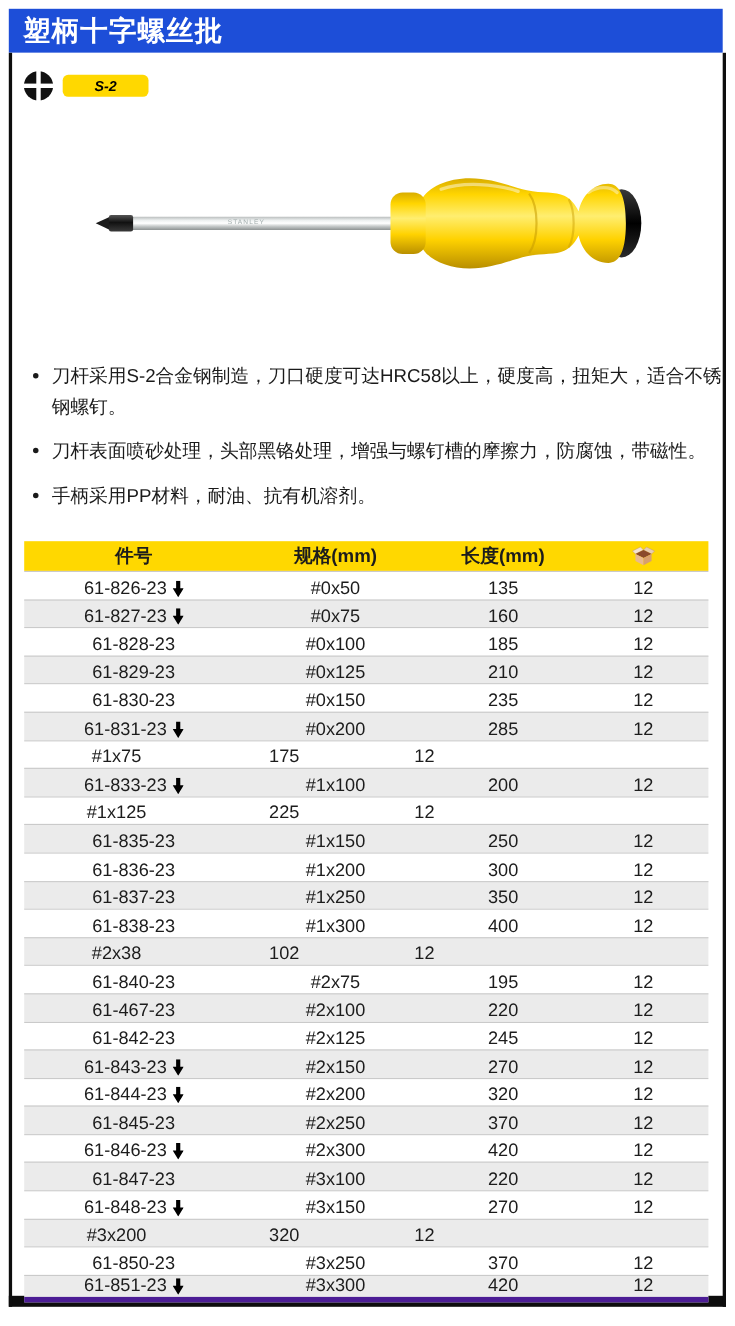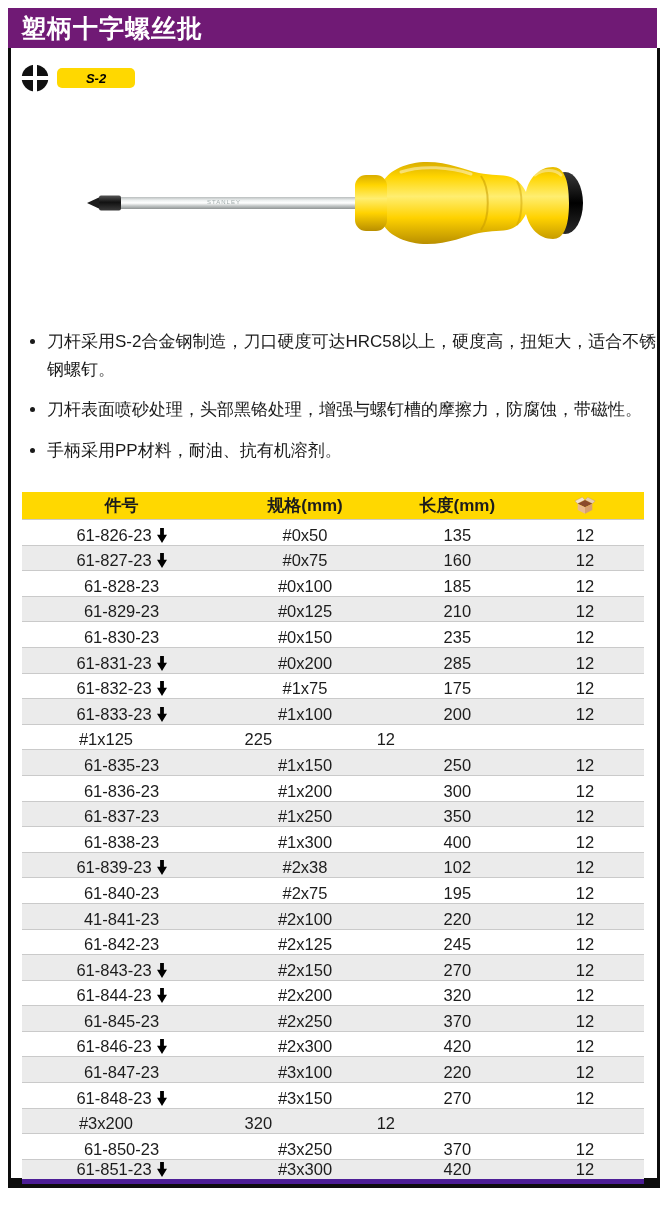--- a/index.html
+++ b/index.html
@@ -1,17 +1,17 @@
 <!DOCTYPE html>
 <html><head>
 <meta charset="utf-8">
 <style>
   html,body{margin:0;padding:0;background:#fff;}
   body{width:668px;height:1205px;position:relative;font-family:"Liberation Sans","DejaVu Sans",sans-serif;}
-  .titlebar{position:absolute;left:8px;top:8px;width:649px;height:40px;background:#701a75;color:#fff;
+  .titlebar{position:absolute;left:8px;top:8px;width:649px;height:40px;background:#1d4ed8;color:#fff;
     font-size:25px;font-weight:bold;line-height:40px;padding-left:13px;box-sizing:border-box;letter-spacing:1px;}
   .content{position:absolute;left:8px;top:48px;width:652px;height:1140px;background:#fff;
     border-left:3px solid #0d0d0d;border-right:3px solid #0d0d0d;border-bottom:10px solid #0d0d0d;box-sizing:border-box;}
   .bit-icon{position:absolute;left:10px;top:16px;width:28px;height:28px;}
   .badge{position:absolute;left:46px;top:20px;width:78px;height:20px;background:#FFD800;border-radius:5px;
     display:flex;align-items:center;justify-content:center;font-size:13px;font-weight:bold;font-style:italic;color:#000;}
   .product-img{position:absolute;left:0px;top:100px;width:646px;height:112px;}
   .features{position:absolute;left:12px;top:280px;width:612px;margin:0;padding:0 0 0 24px;}
   .features li{font-size:17px;line-height:1.62;color:#1a1a1a;margin-bottom:13px;}
   .spec-table{position:absolute;left:11px;top:444px;width:622px;font-size:16.5px;color:#1c1c1c;}
@@ -156,26 +156,20 @@
             <span>61-831-23</span>
             <svg class="arrow" viewBox="0 0 10 15">
               <path d="M3.1 0h3.8v6.8H10L5 15 0 6.8h3.1Z"></path>
             </svg>
           </div>
           <div class="td c2">#0x200</div>
           <div class="td c3">285</div>
           <div class="td c4">12</div>
         </div>
         <div class="tr">
-          <div class="td c1">
-            <span>61-832-23</span>
-            <svg class="arrow" viewBox="0 0 10 15">
-              <path d="M3.1 0h3.8v6.8H10L5 15 0 6.8h3.1Z"></path>
-            </svg>
-          </div>
           <div class="td c2">#1x75</div>
           <div class="td c3">175</div>
           <div class="td c4">12</div>
         </div>
         <div class="tr">
           <div class="td c1">
             <span>61-833-23</span>
             <svg class="arrow" viewBox="0 0 10 15">
               <path d="M3.1 0h3.8v6.8H10L5 15 0 6.8h3.1Z"></path>
             </svg>
@@ -215,41 +209,35 @@
         </div>
         <div class="tr">
           <div class="td c1">
             <span>61-838-23</span>
           </div>
           <div class="td c2">#1x300</div>
           <div class="td c3">400</div>
           <div class="td c4">12</div>
         </div>
         <div class="tr">
-          <div class="td c1">
-            <span>61-839-23</span>
-            <svg class="arrow" viewBox="0 0 10 15">
-              <path d="M3.1 0h3.8v6.8H10L5 15 0 6.8h3.1Z"></path>
-            </svg>
-          </div>
           <div class="td c2">#2x38</div>
           <div class="td c3">102</div>
           <div class="td c4">12</div>
         </div>
         <div class="tr">
           <div class="td c1">
             <span>61-840-23</span>
           </div>
           <div class="td c2">#2x75</div>
           <div class="td c3">195</div>
           <div class="td c4">12</div>
         </div>
         <div class="tr">
           <div class="td c1">
-            <span>41-841-23</span>
+            <span>61-467-23</span>
           </div>
           <div class="td c2">#2x100</div>
           <div class="td c3">220</div>
           <div class="td c4">12</div>
         </div>
         <div class="tr">
           <div class="td c1">
             <span>61-842-23</span>
           </div>
           <div class="td c2">#2x125</div>

